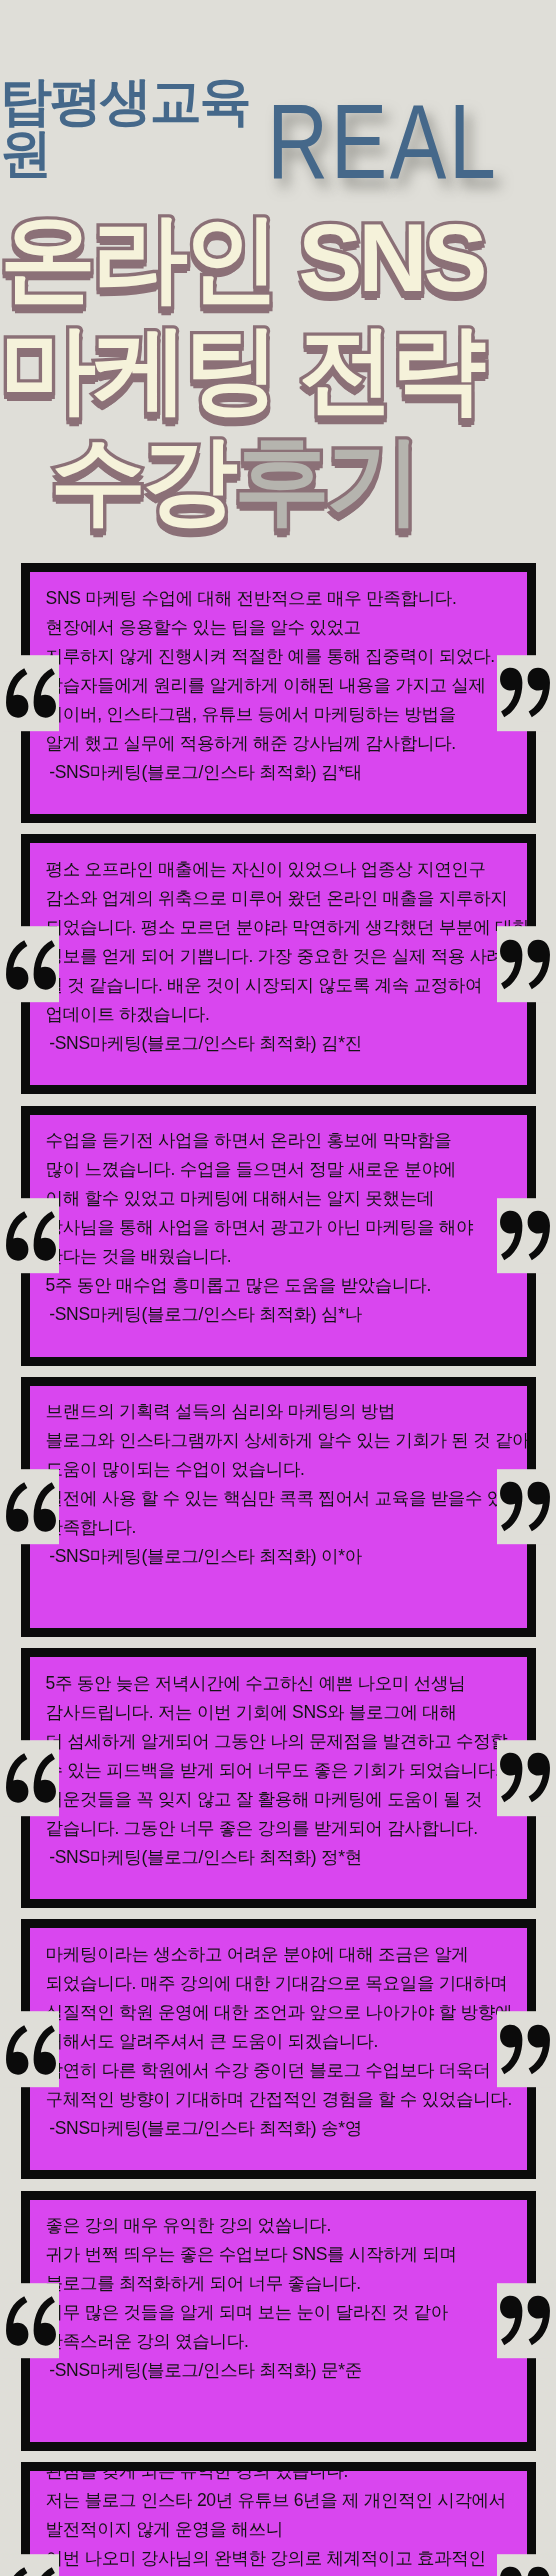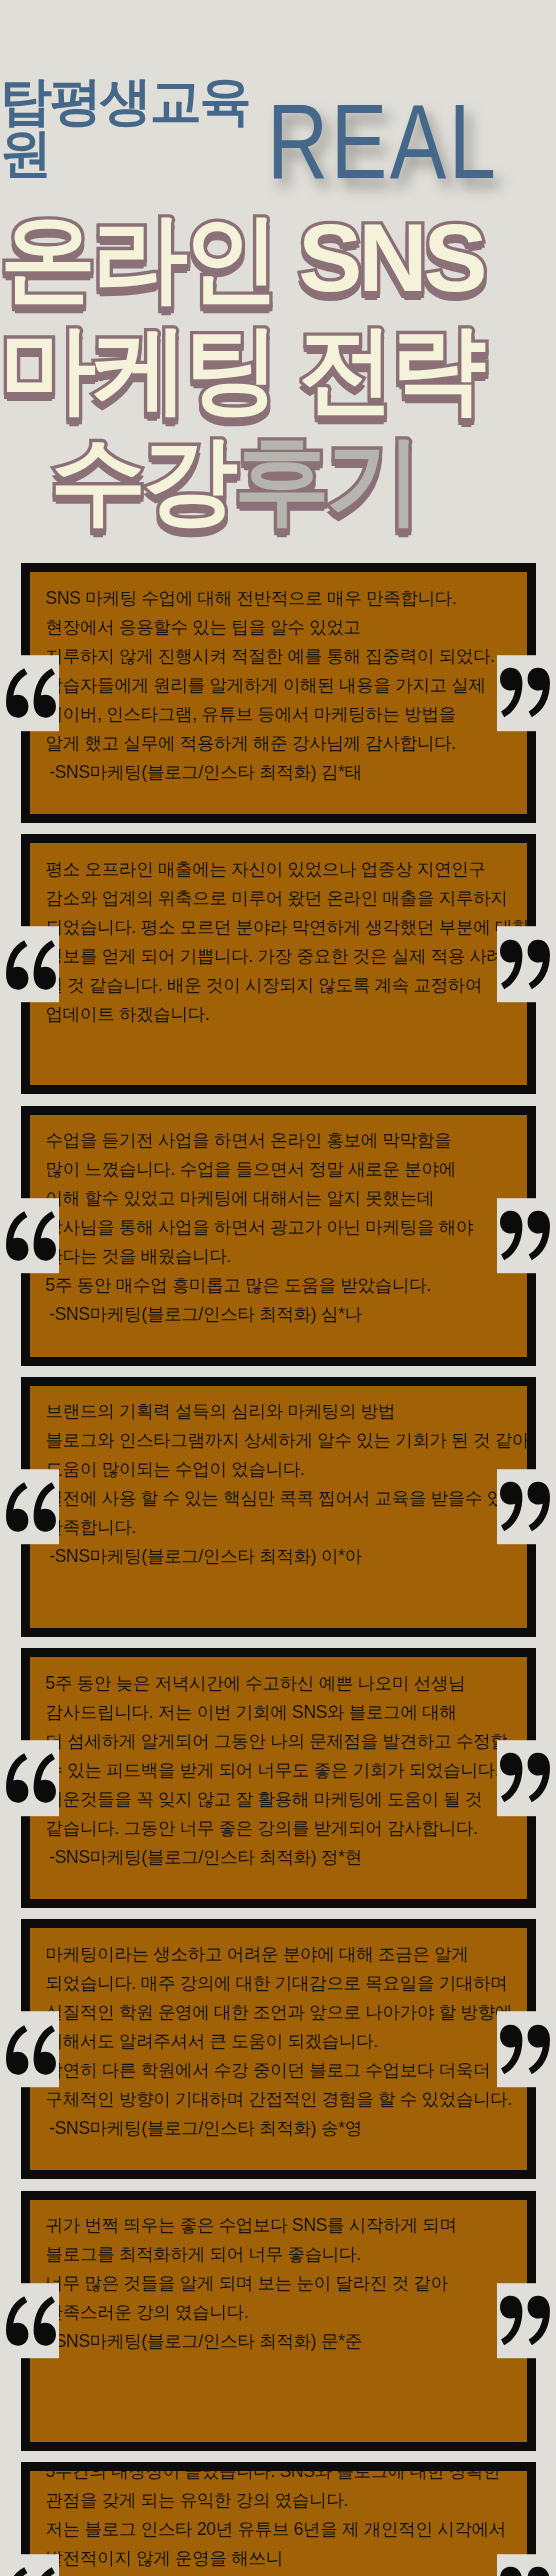--- a/index.html
+++ b/index.html
@@ -48,21 +48,21 @@
   .title .gray { color:#b5b4ae; }
 
   
   .reviews {
     position:absolute; top:563px; left:20.6px; width:515px;
     display:flex; flex-direction:column; gap:11.3px;
   }
   .card {
     position:relative;
     height:260px;
-    background:#a16207;
+    background:#d946ef;
   }
   .card::before {
     content:"";
     position:absolute; inset:0;
     border:9.3px solid #0b0b0b;
     z-index:2; pointer-events:none;
   }
   .review-body {
     position:relative; z-index:1;
     padding:20.6px 20.6px 0 25px;
@@ -145,20 +145,21 @@
         </g>
       </svg>
     </span>
     <div class="review-body">
       <div class="line">평소 오프라인 매출에는 자신이 있었으나 업종상 지연인구</div>
           <div class="line">감소와 업계의 위축으로 미루어 왔던 온라인 매출을 지루하지</div>
           <div class="line">되었습니다. 평소 모르던 분야라 막연하게 생각했던 부분에 대한</div>
           <div class="line">정보를 얻게 되어 기쁩니다. 가장 중요한 것은 실제 적용 사례가</div>
           <div class="line">될 것 같습니다. 배운 것이 시장되지 않도록 계속 교정하여</div>
           <div class="line">업데이트 하겠습니다.</div>
+          <div class="signature">-SNS마케팅(블로그/인스타 최적화) 김*진</div>
     </div>
   </div>
       <div class="card">
     <span class="quote open">
       <svg width="52" height="55" viewBox="0 0 100 100" aria-hidden="true">
         <g fill="#0b0b0b" transform="rotate(180 50 50)">
           <path d="M22,2 C10,2 2,11 2,24 C2,37 11,46 23,46 C26,46 28.5,45.5 31,44.5 C28,64 18,78 4,86 L10,97 C32,86 45,62 45,31 C45,13 36,2 22,2 Z"></path>
           <path transform="translate(53 0)" d="M22,2 C10,2 2,11 2,24 C2,37 11,46 23,46 C26,46 28.5,45.5 31,44.5 C28,64 18,78 4,86 L10,97 C32,86 45,62 45,31 C45,13 36,2 22,2 Z"></path>
         </g>
       </svg>
@@ -272,20 +273,21 @@
     </span>
     <span class="quote close">
       <svg width="52" height="55" viewBox="0 0 100 100" aria-hidden="true">
         <g fill="#0b0b0b">
           <path d="M22,2 C10,2 2,11 2,24 C2,37 11,46 23,46 C26,46 28.5,45.5 31,44.5 C28,64 18,78 4,86 L10,97 C32,86 45,62 45,31 C45,13 36,2 22,2 Z"></path>
           <path transform="translate(53 0)" d="M22,2 C10,2 2,11 2,24 C2,37 11,46 23,46 C26,46 28.5,45.5 31,44.5 C28,64 18,78 4,86 L10,97 C32,86 45,62 45,31 C45,13 36,2 22,2 Z"></path>
         </g>
       </svg>
     </span>
     <div class="review-body">
+      <div class="line">좋은 강의 매우 유익한 강의 었씁니다.</div>
           <div class="line">귀가 번쩍 띄우는 좋은 수업보다 SNS를 시작하게 되며</div>
           <div class="line">블로그를 최적화하게 되어 너무 좋습니다.</div>
           <div class="line">너무 많은 것들을 알게 되며 보는 눈이 달라진 것 같아</div>
           <div class="line">만족스러운 강의 였습니다.</div>
           <div class="signature">-SNS마케팅(블로그/인스타 최적화) 문*준</div>
     </div>
   </div>
       <div class="card tight">
     <span class="quote open">
       <svg width="52" height="55" viewBox="0 0 100 100" aria-hidden="true">
@@ -297,21 +299,20 @@
     </span>
     <span class="quote close">
       <svg width="52" height="55" viewBox="0 0 100 100" aria-hidden="true">
         <g fill="#0b0b0b">
           <path d="M22,2 C10,2 2,11 2,24 C2,37 11,46 23,46 C26,46 28.5,45.5 31,44.5 C28,64 18,78 4,86 L10,97 C32,86 45,62 45,31 C45,13 36,2 22,2 Z"></path>
           <path transform="translate(53 0)" d="M22,2 C10,2 2,11 2,24 C2,37 11,46 23,46 C26,46 28.5,45.5 31,44.5 C28,64 18,78 4,86 L10,97 C32,86 45,62 45,31 C45,13 36,2 22,2 Z"></path>
         </g>
       </svg>
     </span>
     <div class="review-body">
-      <div class="line">5주간의 대장정이 끝났습니다. SNS와 블로그에 대한 정확한</div>
           <div class="line">관점을 갖게 되는 유익한 강의 였습니다.</div>
           <div class="line">저는 블로그 인스타 20년 유튜브 6년을 제 개인적인 시각에서</div>
           <div class="line">발전적이지 않게 운영을 해쓰니</div>
           <div class="line">이번 나오미 강사님의 완벽한 강의로 체계적이고 효과적인</div>
     </div>
   </div>
     </div>
 
 </div>
 

